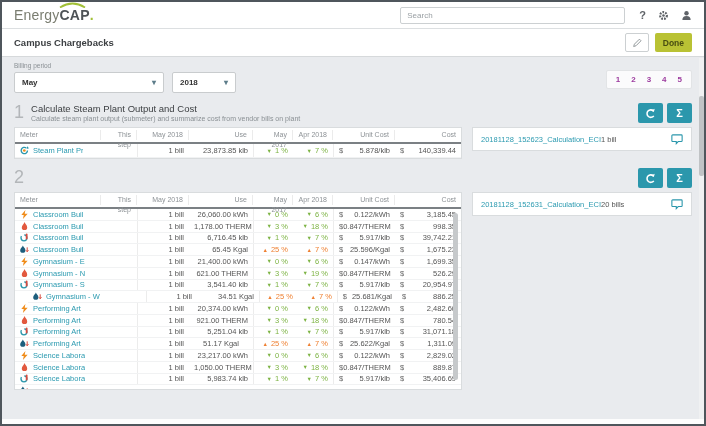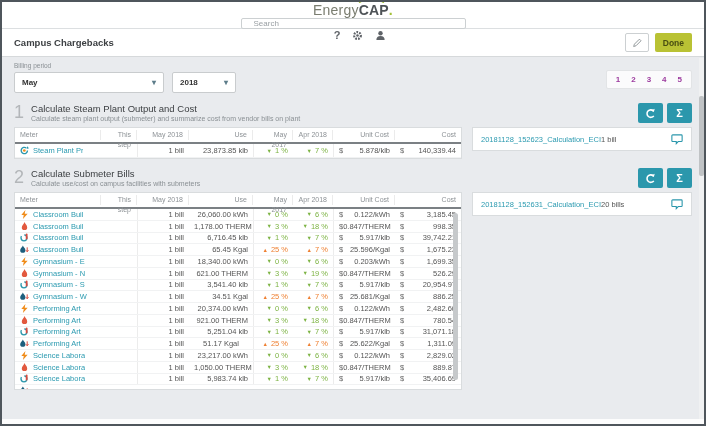--- a/index.html
+++ b/index.html
@@ -2,29 +2,29 @@
 <html><head>
 <meta charset="utf-8">
 <style>
   * { margin:0; padding:0; box-sizing:border-box; }
   body { font-family:"Liberation Sans", sans-serif; background:#888; }
   .frame{ width:706px; height:426px; position:relative; background:#e9ebee;
           border:2px solid #4f565c; overflow:hidden; }
 
   
   .topbar{ height:27px; background:#fff; border-bottom:1px solid #dcdfe1;
-           display:flex; align-items:center; padding:0 12px;flex-direction:column; }
+           display:flex; align-items:center; padding:0 12px; }
   .logo{ font-size:14px; letter-spacing:.2px; display:flex; align-items:baseline; }
   .logo .e{ color:#7a7d70; font-weight:400; }
   .logo .cap{ color:#4e5357; font-weight:bold; position:relative;text-align:right; }
   .logo .cap svg{ position:absolute; top:-5px; left:-1px; }
   .logo .dot{ color:#a2c037; font-weight:bold; }
   .top-spacer{ flex:1; }
   .search-input{ width:225px; height:17px; border:1px solid #ccd0d2; border-radius:2px;
-           font-size:8px; padding:0 12px; color:#444; outline:none; font-family:inherit;}
+           font-size:8px; padding:0 6px; color:#444; outline:none; font-family:inherit;}
   .search-input::placeholder{ color:#9aa0a4; }
   .top-icons{ display:flex; align-items:center; gap:12px; margin-left:14px; }
   .help-q{ color:#5f6368; font-size:11px; font-weight:bold; }
 
   
   .titlebar{ height:28px; background:#fff; border-bottom:1px solid #d6d9db;
              display:flex; align-items:center; padding:0 12px; }
   .page-title{ font-size:9.5px; font-weight:bold; color:#3d4043; }
   .edit-btn{ margin-left:auto; width:24px; height:19px; background:#fff;
              border:1px solid #ccd0d2; border-radius:2px; display:flex;
@@ -235,24 +235,20 @@
               <path d="M1.8 1 h9.4 a0.9 0.9 0 0 1 0.9 0.9 v5.4 a0.9 0.9 0 0 1 -0.9 0.9 h-3.4 l-2.1 2.2 v-2.2 h-3.9 a0.9 0.9 0 0 1 -0.9 -0.9 v-5.4 a0.9 0.9 0 0 1 0.9 -0.9 Z" fill="none" stroke="#2b97ac" stroke-width="1.2"></path>
             </svg>
         </span>
       </div>
     </div>
   </div>
 
   <div>
     <div class="section-head">
       <span class="sec-num">2</span>
-      <div>
-        <div class="sec-title">Calculate Submeter Bills</div>
-        <div class="sec-sub">Calculate use/cost on campus facilities with submeters</div>
-      </div>
       <div class="sec-btns">
         <button class="teal-btn">
           <span style="display:flex;">
             <svg width="11" height="11" viewBox="0 0 12 12">
                 <path d="M9.6 8.6 A4.1 4.1 0 1 1 9.2 3.2" fill="none" stroke="#fff" stroke-width="1.7"></path>
                 <path d="M10.6 0.8 L9.7 4.4 L6.6 2.6 Z" fill="#fff"></path>
               </svg>
           </span>
         </button>
         <button class="teal-btn">
@@ -395,32 +391,32 @@
               <div class="cell meter-cell" style="width: 86px;">
                 <span style="display: flex;">
                   <svg width="9" height="9" viewBox="0 0 10 10">
                     <path d="M6 0 L1.5 5.5 H4.2 L3.2 10 L8.5 4.2 H5.2 Z" fill="#f08c1a"></path>
                   </svg>
                 </span>
                 <span class="meter-link">Gymnasium - E</span>
               </div>
               <div class="cell al-r" style="width: 36px;"></div>
               <div class="cell al-r sep-l" style="width: 52px; justify-content: flex-end;">1 bill</div>
-              <div class="cell al-r" style="width: 64px;">18,340.00 kWh</div>
+              <div class="cell al-r" style="width: 64px;">21,400.00 kWh</div>
               <div class="cell trend down sep-l" style="width: 40px;">
                 <span class="arr">▼</span>
                 <span class="pct">0 %</span>
               </div>
               <div class="cell trend down" style="width: 40px;">
                 <span class="arr">▼</span>
                 <span class="pct">6 %</span>
               </div>
               <div class="cell money sep-l" style="width: 62px;">
                 <span class="cur">$</span>
-                <span>0.203/kWh</span>
+                <span>0.147/kWh</span>
               </div>
               <div class="cell money" style="width: 66px;">
                 <span class="cur">$</span>
                 <span>1,699.35</span>
               </div>
             </div>
             <div class="trow" style="height: 11.75px;">
               <div class="cell meter-cell" style="width: 86px;">
                 <span style="display: flex;">
                   <svg width="9" height="9" viewBox="0 0 10 10">
@@ -472,21 +468,21 @@
               </div>
               <div class="cell money sep-l" style="width: 62px;">
                 <span class="cur">$</span>
                 <span>5.917/klb</span>
               </div>
               <div class="cell money" style="width: 66px;">
                 <span class="cur">$</span>
                 <span>20,954.97</span>
               </div>
             </div>
-            <div class="trow" style="height: 11.75px;">
+            <div class="trow" style="height: 11.75px; margin-left: 13px;">
               <div class="cell meter-cell" style="width: 86px;">
                 <span style="display: flex;">
                   <svg width="9" height="9" viewBox="0 0 10 10">
                     <path d="M3.2 0.5 C3.8 2.4 6 3.4 6 5.8 a2.9 2.9 0 0 1 -5.8 0 C0.2 3.6 2.6 2.4 3.2 0.5 Z" fill="#1d5e7d"></path>
                     <path d="M8 2.6 V7 M6.6 5.8 L8 7.6 L9.4 5.8" fill="none" stroke="#d84b3f" stroke-width="1.1"></path>
                   </svg>
                 </span>
                 <span class="meter-link">Gymnasium - W</span>
               </div>
               <div class="cell al-r" style="width: 36px;"></div>

